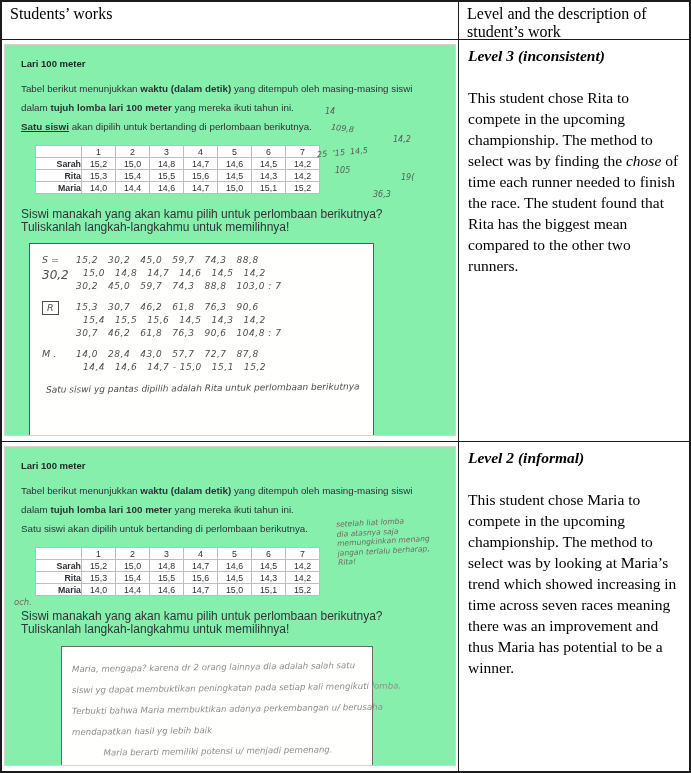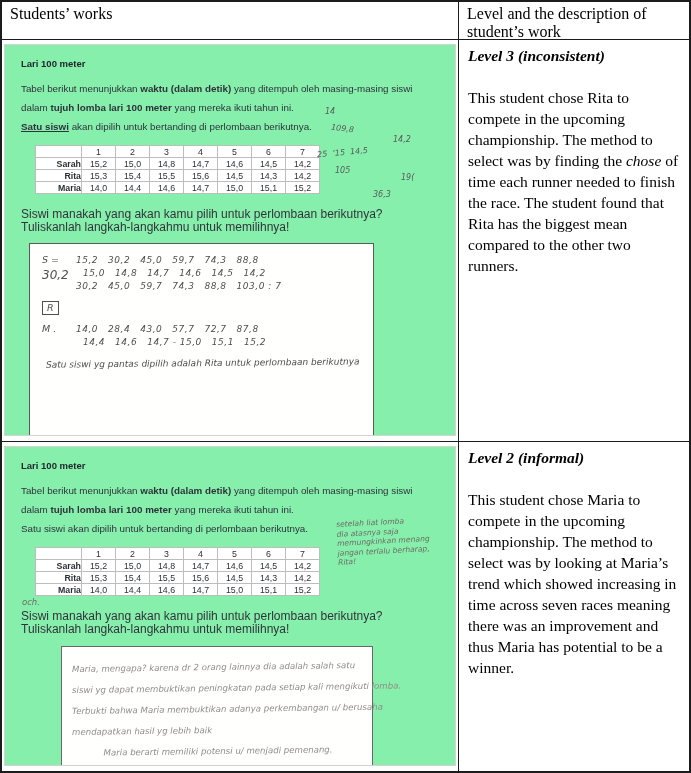--- a/index.html
+++ b/index.html
@@ -79,21 +79,21 @@
   .hwbox2 {
     margin:10px 0 0 40px; width:312px; height:132px;
     border:1.3px solid #6a6a6a; background:#fffffe; padding:10px 8px 0 10px;
   }
   .pencil { font-family:"DejaVu Sans", sans-serif; font-style:italic; color:#8f8d87; }
   .pencil-line { font-size:8.6px; line-height:21px; white-space:nowrap; transform:rotate(-0.8deg); }
   .pencil-line.center { text-align:center; }
 
   .side-notes { position:absolute; left:332px; top:70px; width:112px; transform:rotate(-3deg); }
   .side-note-line { font-family:"DejaVu Sans", sans-serif; font-style:italic; font-size:7.6px; line-height:9.5px; color:#6e6c66; }
-  .left-note { position:absolute; left:17px; top:150px; font-family:"DejaVu Sans", sans-serif; font-style:italic; font-size:8.5px; color:#6e6c66; }
+  .left-note { position:absolute; left:9px; top:150px; font-family:"DejaVu Sans", sans-serif; font-style:italic; font-size:8.5px; color:#6e6c66; }
 </style>
 </head>
 <body>
 
 <div class="page">
 
   <div class="cell hdr-cell">
     <span>Students’ works</span>
   </div>
   <div class="cell hdr-cell no-r">
@@ -162,20 +162,25 @@
           </div>
           <div>
             <div class="hw-line">15,2   30,2   45,0   59,7   74,3   88,8</div>
             <div class="hw-line hw-ind">15,0   14,8   14,7   14,6   14,5   14,2</div>
             <div class="hw-line">30,2   45,0   59,7   74,3   88,8   103,0 : 7</div>
           </div>
         </div>
         <div class="hw-group">
           <div class="hw-label">
             <span class="rbox">R</span>
+          </div>
+          <div>
+            <div class="hw-line">15,3   30,7   46,2   61,8   76,3   90,6</div>
+            <div class="hw-line hw-ind">15,4   15,5   15,6   14,5   14,3   14,2</div>
+            <div class="hw-line">30,7   46,2   61,8   76,3   90,6   104,8 : 7</div>
           </div>
         </div>
         <div class="hw-group">
           <div class="hw-label">
             <div>M .</div>
           </div>
           <div>
             <div class="hw-line">14,0   28,4   43,0   57,7   72,7   87,8</div>
             <div class="hw-line hw-ind">14,4   14,6   14,7 - 15,0   15,1   15,2</div>
           </div>

